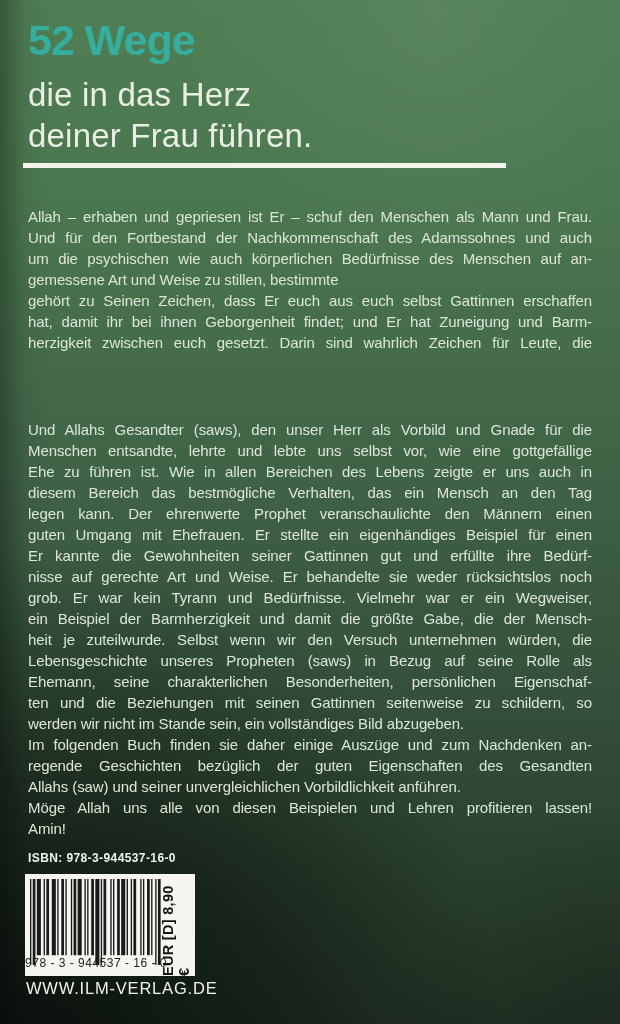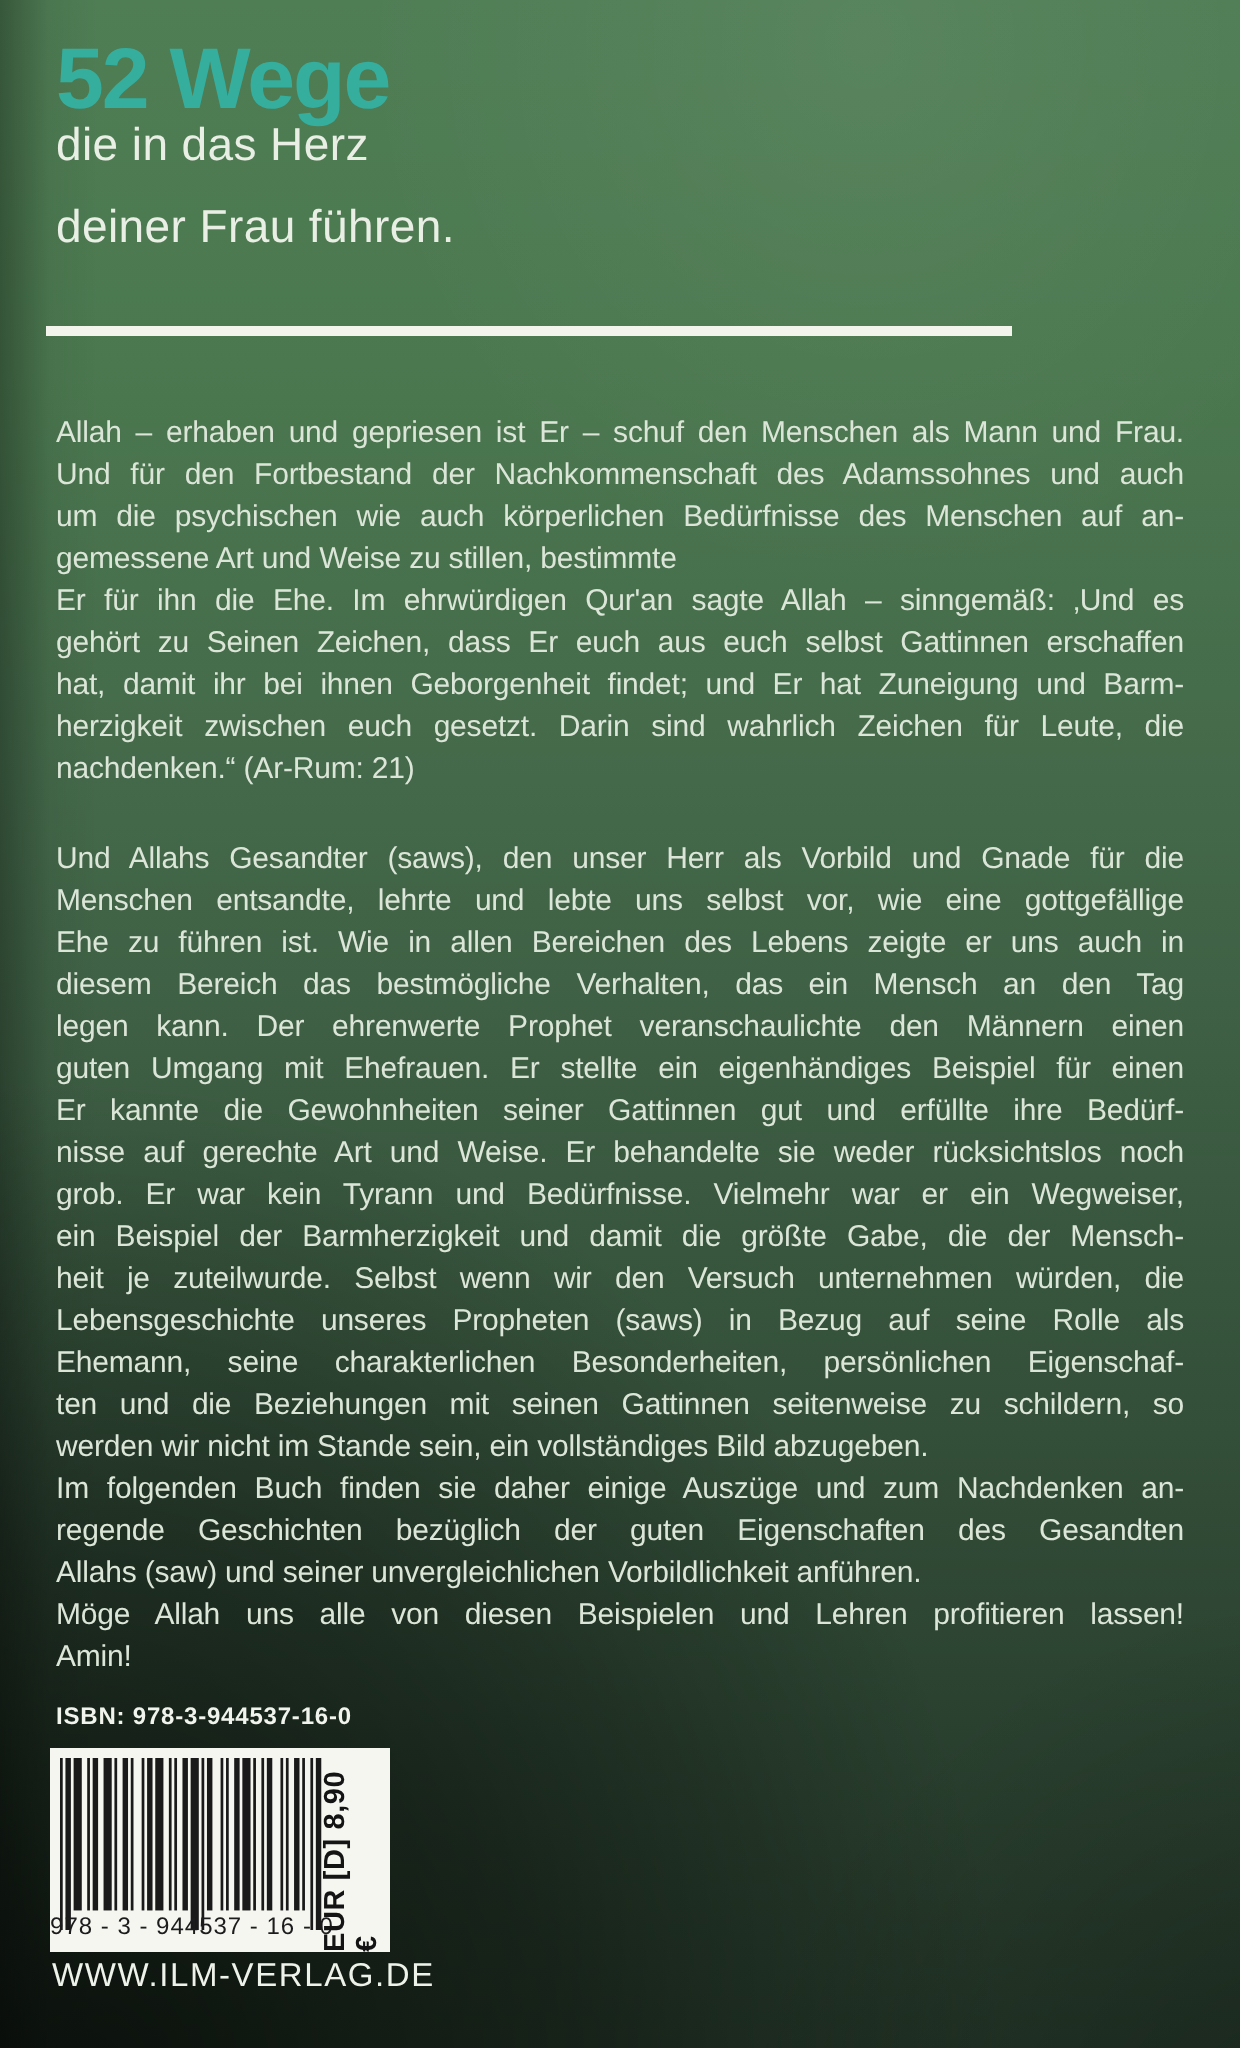--- a/index.html
+++ b/index.html
@@ -14,22 +14,22 @@
       linear-gradient(90deg, rgba(0,0,0,0.30) 0%, rgba(0,0,0,0.05) 4%, rgba(0,0,0,0) 8%),
       radial-gradient(70% 45% at 70% 2%, rgba(255,255,255,0.06) 0%, rgba(255,255,255,0) 60%),
       linear-gradient(180deg, #4f7d54 0%, #4b784f 18%, #44694a 38%, #3c5c42 54%, #334e39 70%, #2a402f 85%, #233527 100%);
   }
   .title{
     position:absolute;left:28px;top:16px;
     font-size:43px;font-weight:bold;letter-spacing:-1px;
     color:#35ae9e;
   }
   .subtitle{
-    position:absolute;left:28px;top:52px;
-    font-size:23px;font-weight:300;line-height:41px;
+    position:absolute;left:28px;top:74px;
+    font-size:33px;font-weight:300;line-height:41px;
     letter-spacing:0.2px;
     color:#e9efe5;
   }
   .rule{
     position:absolute;left:23px;top:163px;
     width:483px;height:5px;background:#f3f5ec;
   }
   .textblock{
     position:absolute;left:28px;width:564px;
     font-size:15px;line-height:21px;letter-spacing:-0.1px;
@@ -84,25 +84,23 @@
     <div>deiner Frau führen.</div>
   </div>
 
   <div class="rule"></div>
 
   <div class="textblock block1">
       <div class="bline">Allah – erhaben und gepriesen ist Er – schuf den Menschen als Mann und Frau.</div>
       <div class="bline">Und für den Fortbestand der Nachkommenschaft des Adamssohnes und auch</div>
       <div class="bline">um die psychischen wie auch körperlichen Bedürfnisse des Menschen auf an-</div>
       <div class="bline end">gemessene Art und Weise zu stillen, bestimmte</div>
-      <div class="bline">Er für ihn die Ehe. Im ehrwürdigen Qur'an sagte Allah – sinngemäß: ‚Und es</div>
       <div class="bline">gehört zu Seinen Zeichen, dass Er euch aus euch selbst Gattinnen erschaffen</div>
       <div class="bline">hat, damit ihr bei ihnen Geborgenheit findet; und Er hat Zuneigung und Barm-</div>
       <div class="bline">herzigkeit zwischen euch gesetzt. Darin sind wahrlich Zeichen für Leute, die</div>
-      <div class="bline end">nachdenken.“ (Ar-Rum: 21)</div>
     </div>
 
   <div class="textblock block2">
       <div class="bline">Und Allahs Gesandter (saws), den unser Herr als Vorbild und Gnade für die</div>
       <div class="bline">Menschen entsandte, lehrte und lebte uns selbst vor, wie eine gottgefällige</div>
       <div class="bline">Ehe zu führen ist. Wie in allen Bereichen des Lebens zeigte er uns auch in</div>
       <div class="bline">diesem Bereich das bestmögliche Verhalten, das ein Mensch an den Tag</div>
       <div class="bline">legen kann. Der ehrenwerte Prophet veranschaulichte den Männern einen</div>
       <div class="bline">guten Umgang mit Ehefrauen. Er stellte ein eigenhändiges Beispiel für einen</div>
       <div class="bline">Er kannte die Gewohnheiten seiner Gattinnen gut und erfüllte ihre Bedürf-</div>

